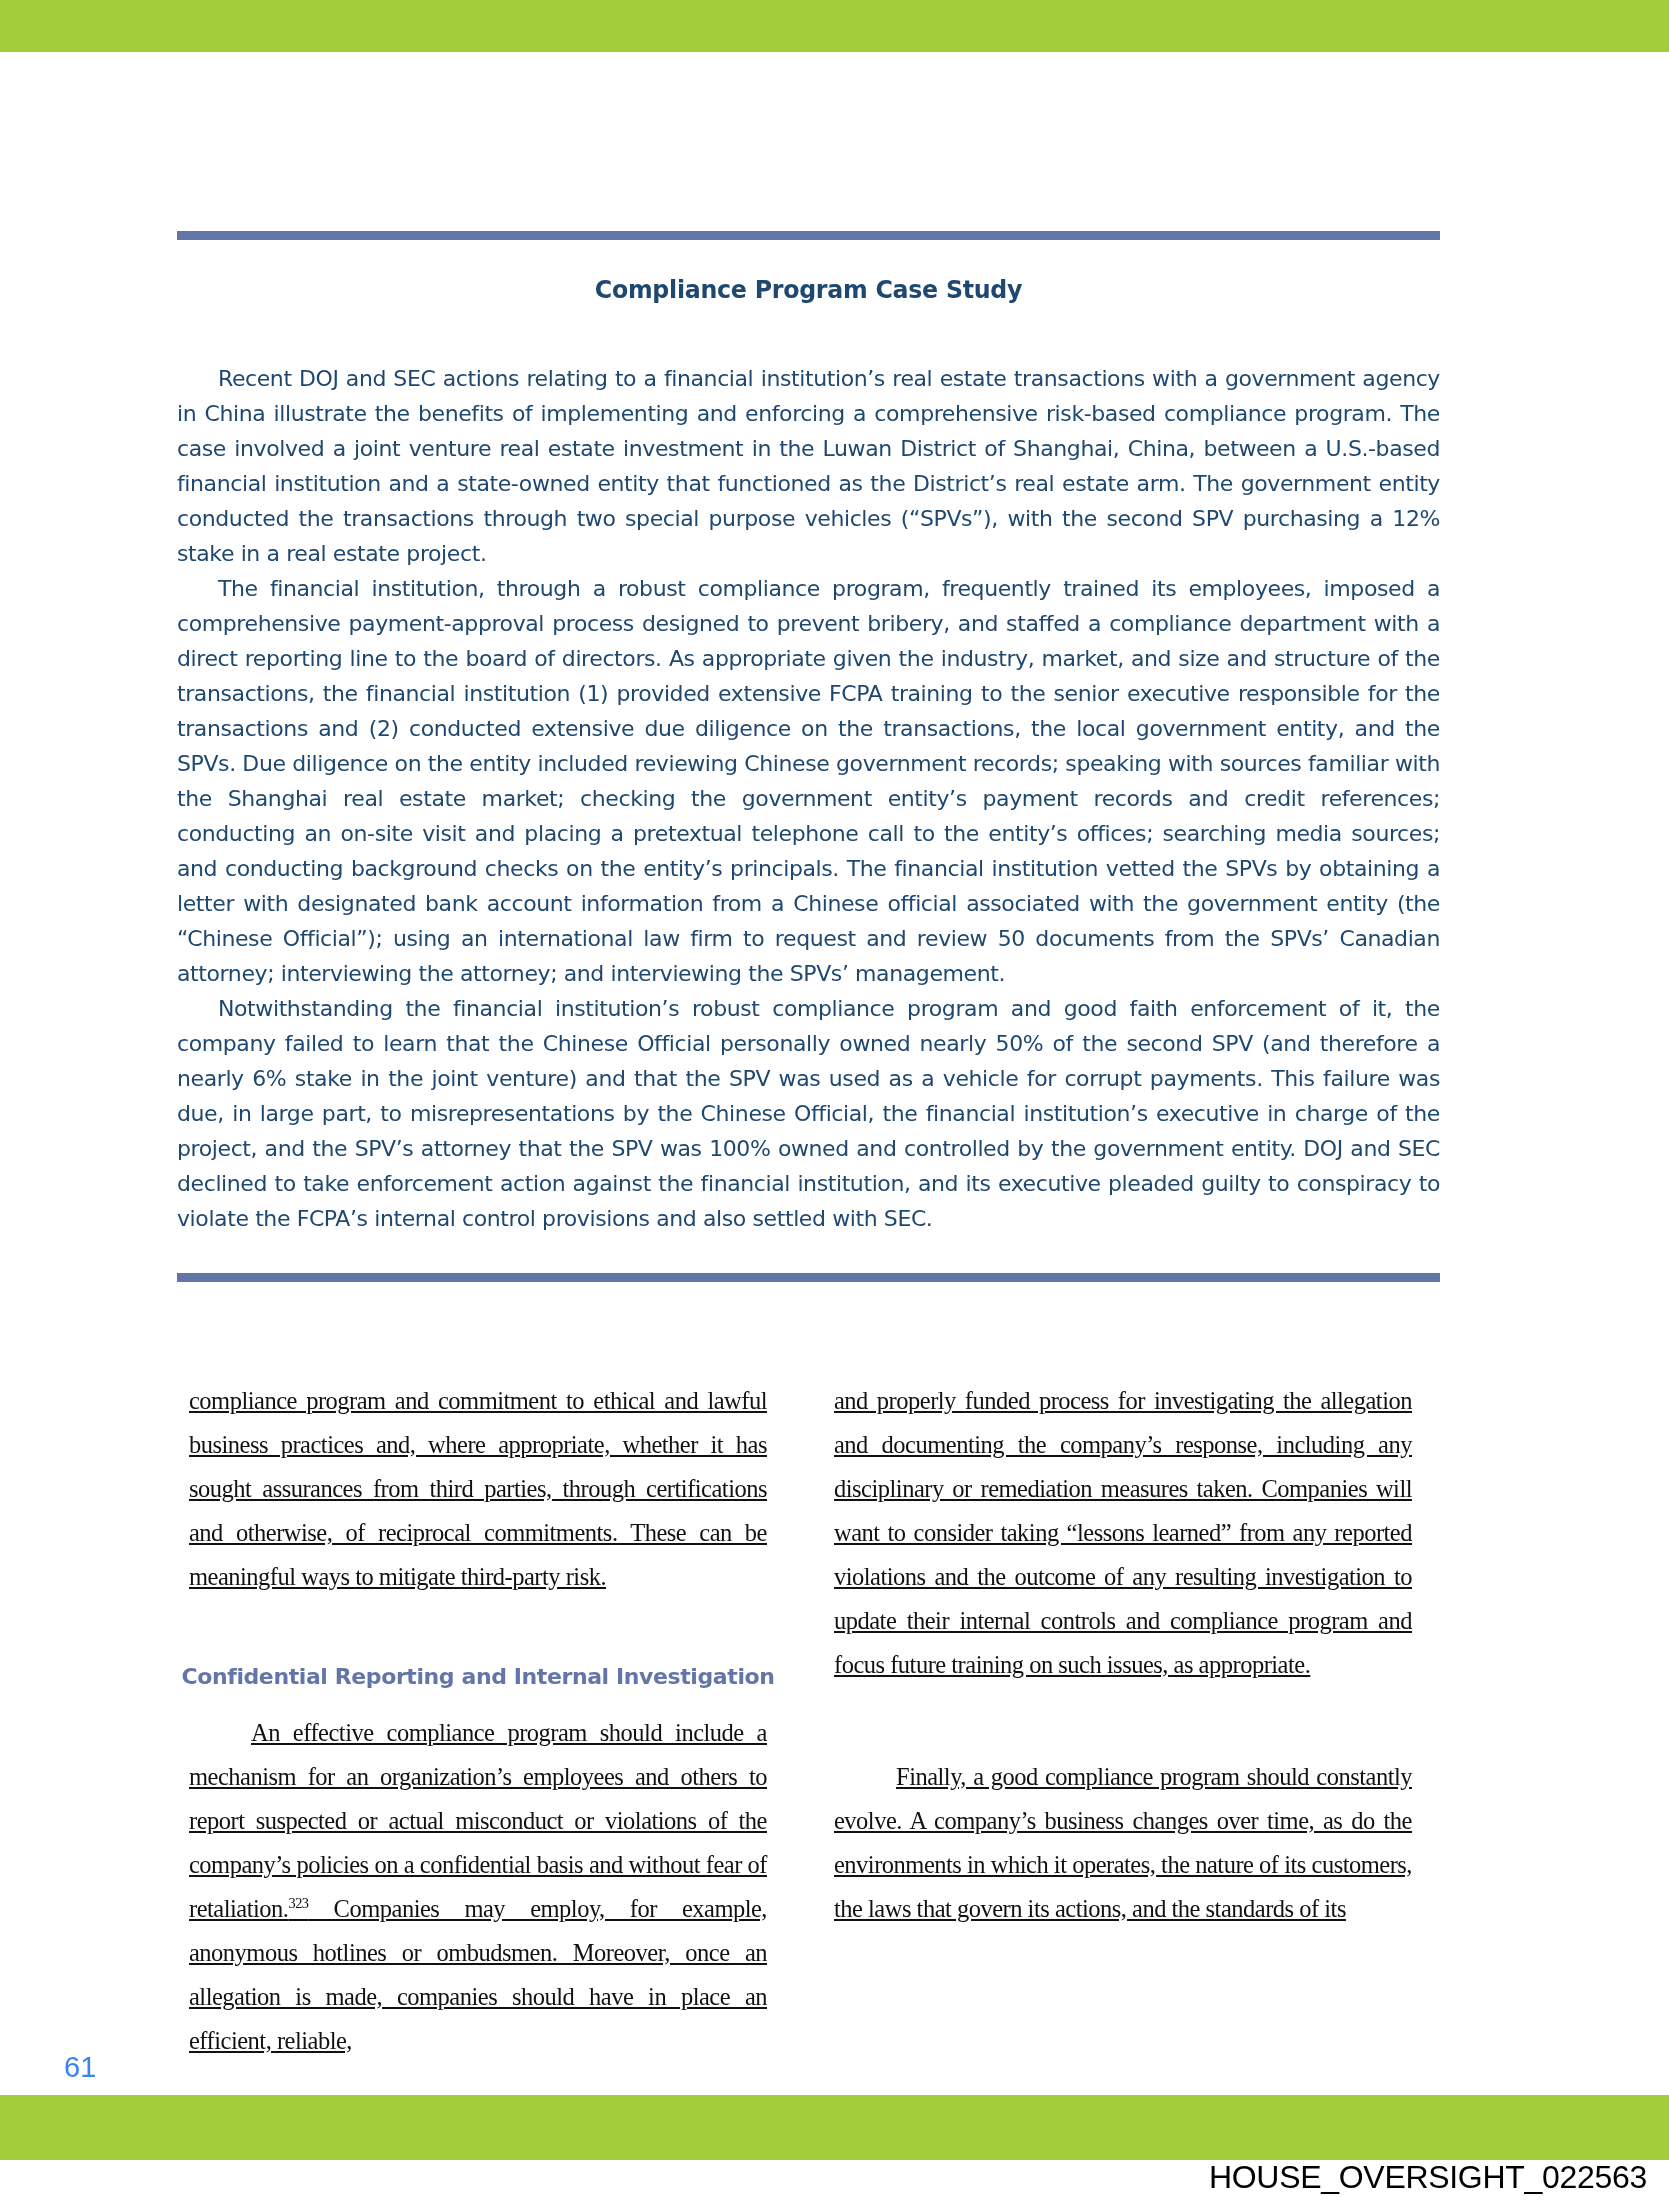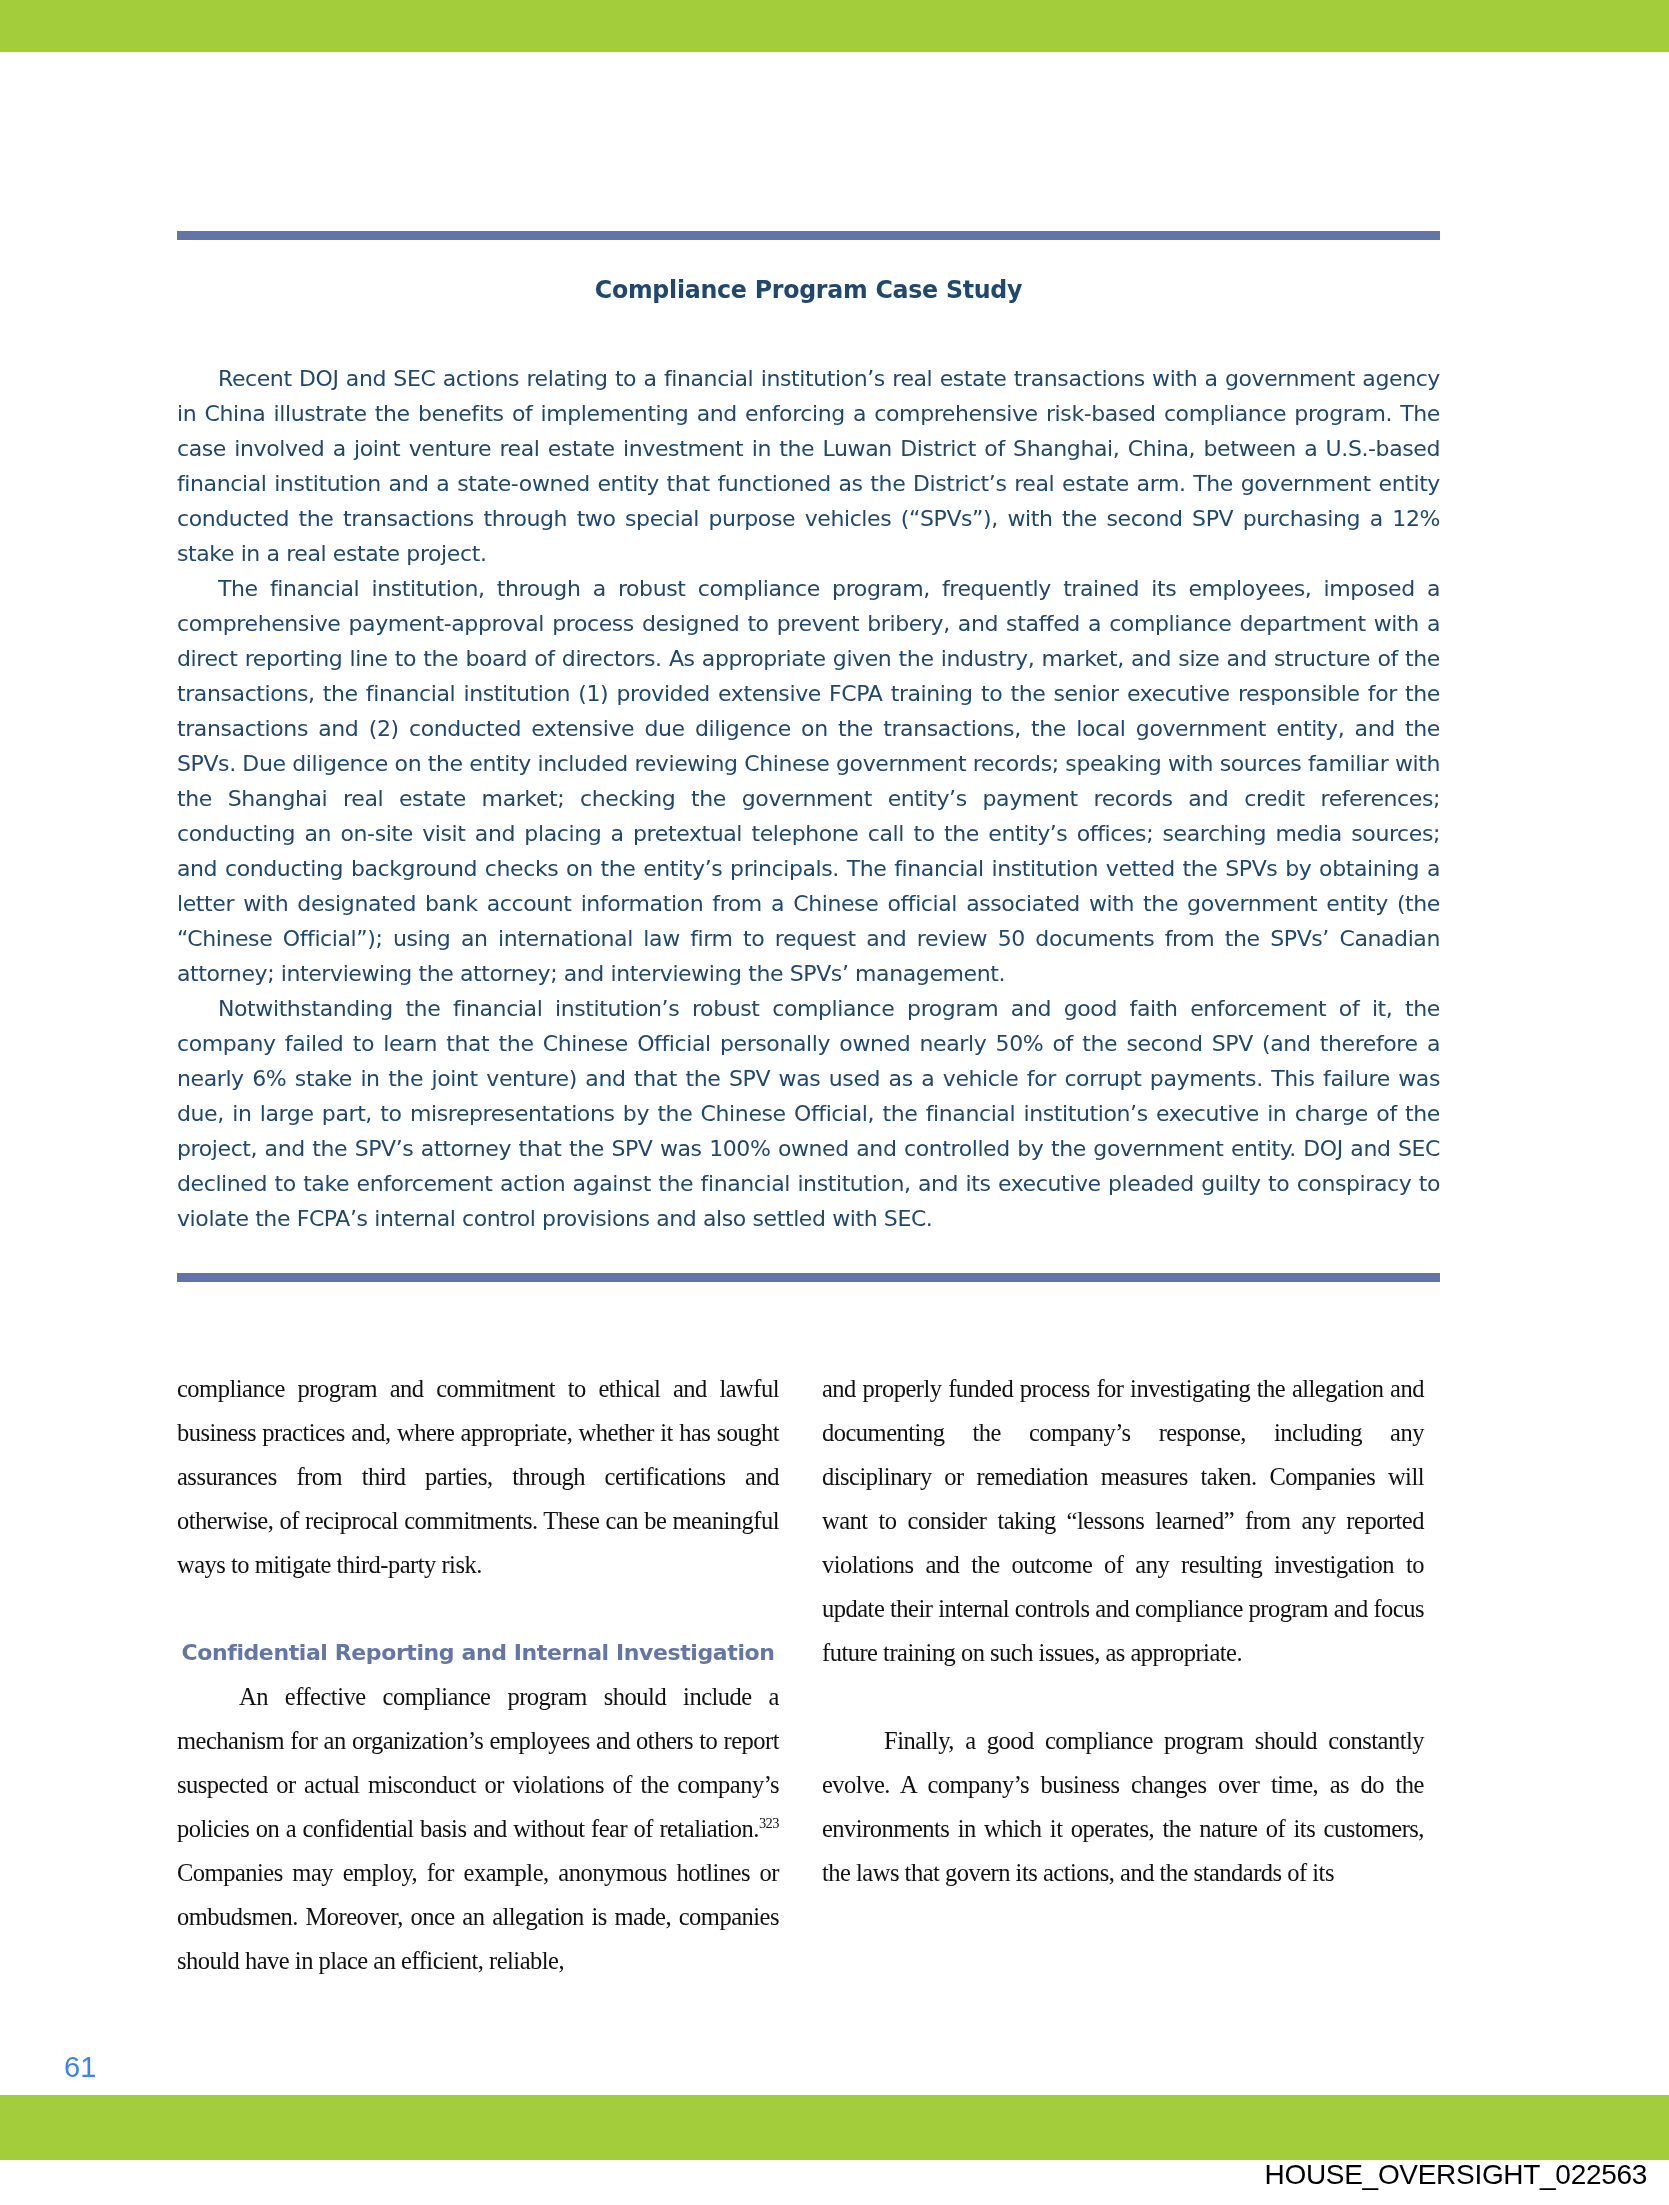--- a/index.html
+++ b/index.html
@@ -24,38 +24,38 @@
     }
     .case-body p { margin: 0; text-indent: 41px; }
 
     .col {
       position: absolute; top: 1367px; width: 602px;
       font-family: "Liberation Serif", serif; font-size: 24.5px; line-height: 44px;
       color: #111111; text-align: justify; letter-spacing: -0.5px;
     }
     .col-left { left: 177px; }
     .col-right { left: 822px; }
-    .col p { margin: 0; }
+    .col p { margin: 12px; text-decoration: underline; }
     .col p.indent { text-indent: 62px; }
     .col p.indent-r { text-indent: 62px; }
     .col h3 {
       margin: 0; font-family: "DejaVu Sans", sans-serif; font-weight: bold;
       font-size: 22px; line-height: 44px; color: #6476a8; text-align: center;
       letter-spacing: -0.4px;
     }
     .gap { height: 44px; }
     sup { font-size: 14.4px; line-height: 0; vertical-align: 9.2px; }
 
     .page-number {
       position: absolute; left: 64px; top: 2051px;
       font-family: "Liberation Sans", sans-serif; font-size: 29px; color: #3b82f6;
     }
     .bates {
       position: absolute; right: 22px; top: 2159px;
-      font-family: "Liberation Sans", sans-serif; font-size: 28px; color: #000;
+      font-family: "Liberation Sans", sans-serif; font-size: 32px; color: #000;
       letter-spacing: -0.3px;
     }
   </style>
 </head>
 <body>
 
 <div class="green-bar green-top"></div>
 
 <div class="rule rule-top"></div>
 

